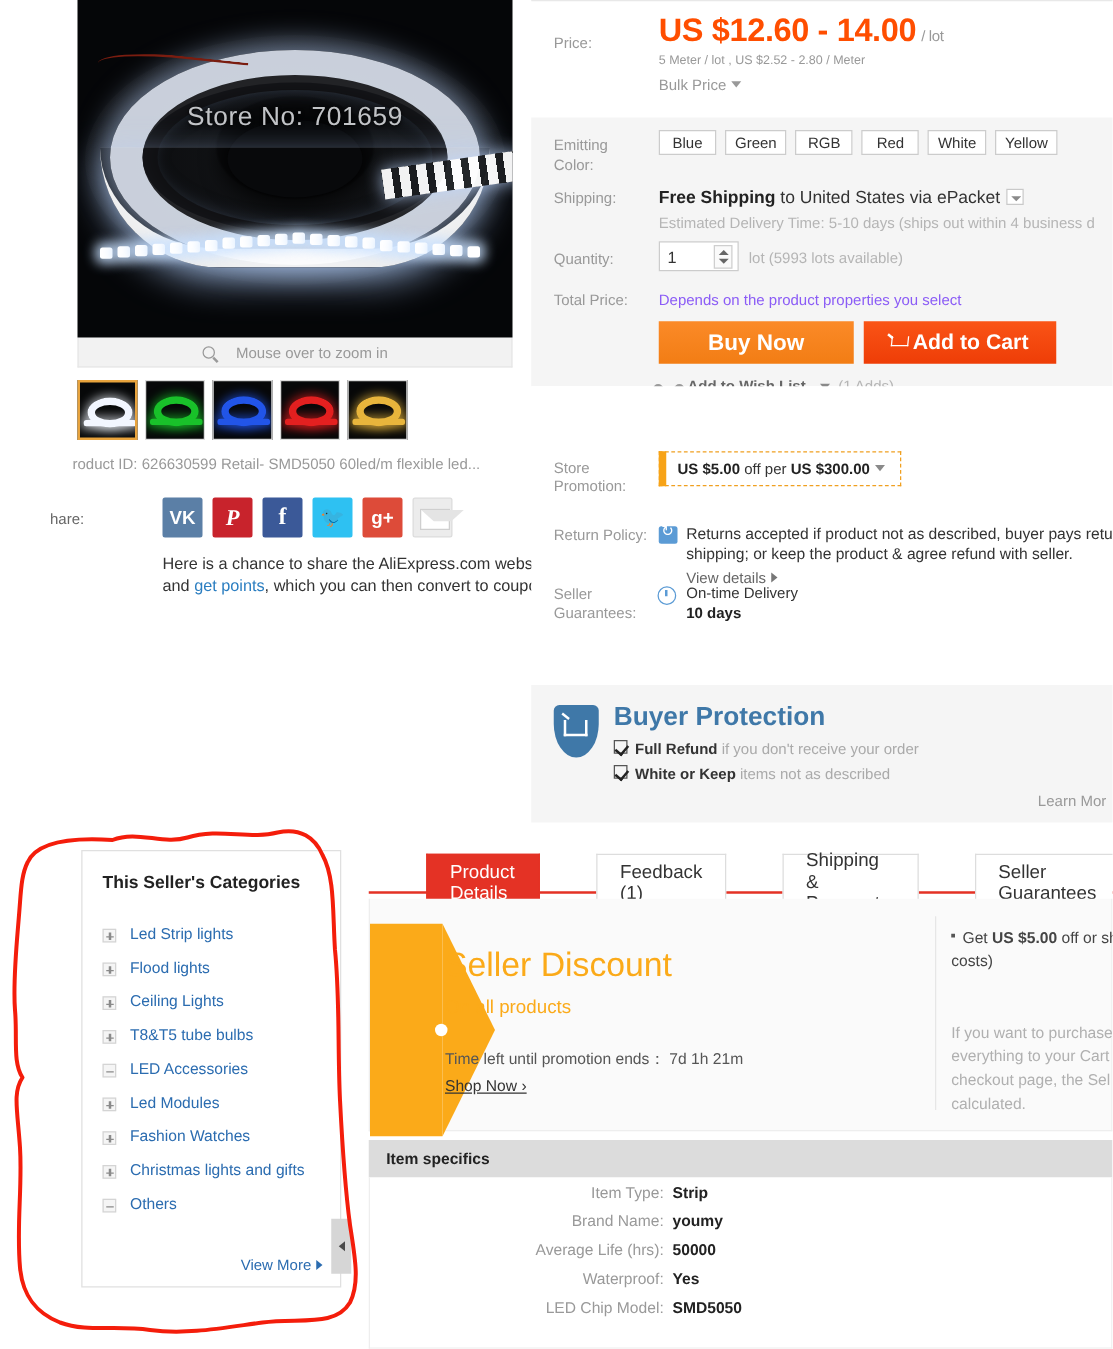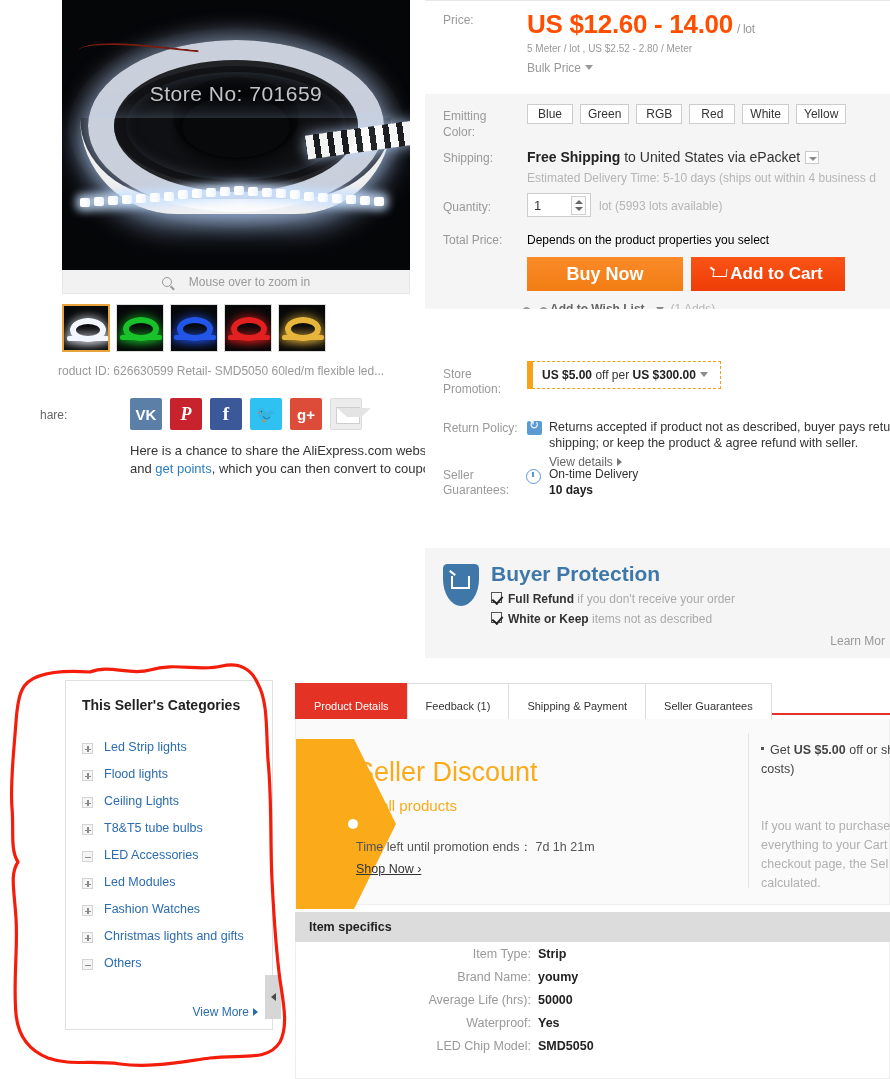--- a/index.html
+++ b/index.html
@@ -120,21 +120,21 @@
   }
   #share-text { position:absolute; left:90px; top:40px; width:325px; color:#333; font-size:13px; line-height:18px; }
   #share-text a { color:#2b7ec1; text-decoration:none; }
 
   
   #right { position:absolute; left:425px; top:0; width:470px; }
 
   .lbl { color:#999; font-size:12px; }
 
   #price-block { position:absolute; left:0; top:0; width:470px; height:94px; background:#fff; border-top:1px solid #e8e8e8; }
-  #price-label { position:absolute; left:18px; top:12px; }
+  #price-label { position:absolute; left:18px; top:26px; }
   #price-main { position:absolute; left:102px; top:8px; color:#ff4e00; font-size:26px; font-weight:bold; letter-spacing:-.3px; }
   #price-unit { color:#999; font-size:12px; font-weight:normal; margin-left:4px; }
   #price-sub { position:absolute; left:102px; top:42px; color:#999; font-size:10px; }
   #bulk-price { position:absolute; left:102px; top:60px; color:#999; font-size:12px; cursor:pointer; }
   .caret-d { display:inline-block; width:0; height:0; border-left:4px solid transparent;
              border-right:4px solid transparent; border-top:5px solid #999; margin-left:4px; vertical-align:2px; }
 
   #attrs { position:absolute; left:0; top:94px; width:470px; height:215px; background:#f5f5f5; }
   #emitting-label { position:absolute; left:18px; top:14px; width:70px; line-height:16px; }
   #color-opts { position:absolute; left:102px; top:10px; display:flex; gap:7px; }
@@ -151,21 +151,21 @@
   #qty-label { position:absolute; left:18px; top:106px; }
   #qty-box { position:absolute; left:102px; top:99px; width:64px; height:24px; border:1px solid #ccc; background:#fff; }
   #qty-val { position:absolute; left:6px; top:4px; font-size:13px; color:#333; }
   .spin { position:absolute; right:4px; top:2px; width:15px; height:19px; border:1px solid #cfcfcf; background:#fafafa; }
   .spin::before { content:""; position:absolute; left:3px; top:3px; width:0; height:0;
     border-left:4px solid transparent; border-right:4px solid transparent; border-bottom:4px solid #666; }
   .spin::after { content:""; position:absolute; left:3px; bottom:3px; width:0; height:0;
     border-left:4px solid transparent; border-right:4px solid transparent; border-top:4px solid #666; }
   #qty-avail { position:absolute; left:174px; top:105px; color:#b5b5b5; font-size:12px; }
   #total-label { position:absolute; left:18px; top:139px; }
-  #total-val { position:absolute; left:102px; top:139px; color:#000000; font-size:12px; }
+  #total-val { position:absolute; left:102px; top:139px; color:#8b5cf6; font-size:12px; }
   #buy-now { position:absolute; left:102px; top:163px; width:156px; height:34px; border:none; cursor:pointer;
     background:linear-gradient(#fb8a28,#f27d14); color:#fff; font-size:18px; font-weight:bold;
     font-family:"Liberation Sans", sans-serif; }
   #add-cart { position:absolute; left:266px; top:163px; width:154px; height:34px; border:none; cursor:pointer;
     background:linear-gradient(#fa5416,#ee3d07); color:#fff; font-size:17px; font-weight:bold;
     font-family:"Liberation Sans", sans-serif; display:flex; align-items:center; justify-content:center; gap:3px; }
   .cart-ico { width:14px; height:12px; position:relative; display:inline-block; }
   .cart-ico::before { content:""; position:absolute; left:0; top:1px; width:12px; height:7px;
      border:1.6px solid #fff; border-top:none; transform:skewX(-6deg); }
   .cart-ico::after { content:""; position:absolute; left:-3px; top:0; width:5px; height:1.6px; background:#fff; transform:rotate(40deg); }
@@ -228,22 +228,22 @@
   #view-more { position:absolute; right:14px; top:324px; color:#2b6cb0; font-size:12px; cursor:pointer; }
   #collapse-tab { position:absolute; left:265px; top:975px; width:16px; height:44px;
     background:#d6d6d6; display:flex; align-items:center; justify-content:center; cursor:pointer; }
   .caret-l { width:0; height:0; border-top:4px solid transparent; border-bottom:4px solid transparent;
     border-right:5px solid #4a4a4a; }
 
   
   #tabs { position:absolute; left:295px; top:683px; width:600px; height:32px;
     display:flex; border-bottom:2px solid #e43225; }
   .tab { height:44px; border:1px solid #ddd; border-bottom:none; background:#fff; color:#333;
-    font-size:11px; display:flex; align-items:center; justify-content:center; padding:0 18px;
-    margin-right:-1px; cursor:pointer; }
+    font-size:15px; display:flex; align-items:center; justify-content:center; padding:0 18px;
+    margin-right:-1px; cursor:pointer;margin-left:46px; }
   .tab.active { background:#e43225; border-color:#e43225; color:#fff; }
 
   #discount-panel { position:absolute; left:295px; top:719px; width:595px; height:186px;
     background:#fafafa; border:1px solid #eee; border-top:none; }
   .tag-shape { position:absolute; left:0; top:20px; width:100px; height:170px; }
   .tag-shape .body { position:absolute; left:0; top:0; width:58px; height:170px; background:#fbaa19; }
   .tag-shape .pt { position:absolute; left:58px; top:0; width:0; height:0;
     border-top:85px solid transparent; border-bottom:85px solid transparent; border-left:42px solid #fbaa19; }
   .tag-shape .hole { position:absolute; left:52px; top:80px; width:10px; height:10px; border-radius:50%; background:#fff; }
   #disc-title { position:absolute; left:60px; top:38px; color:#fbaa19; font-size:27px; }

